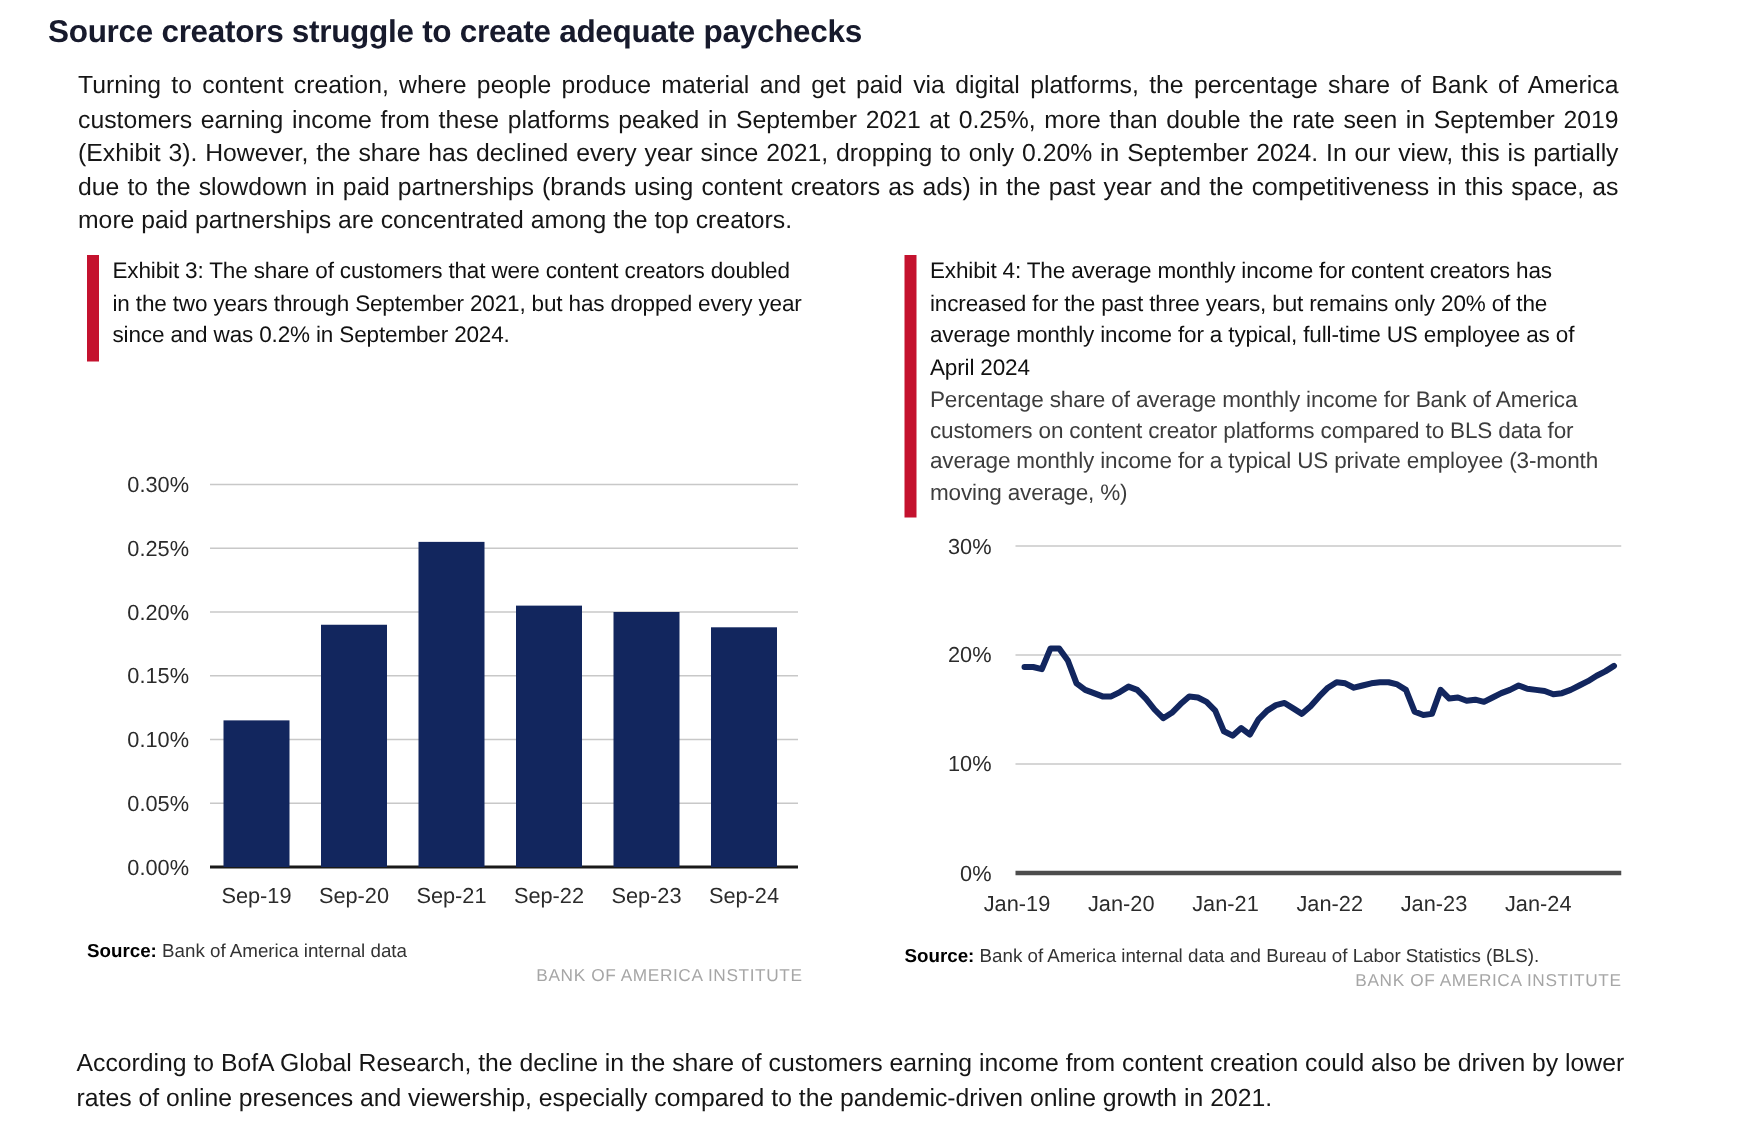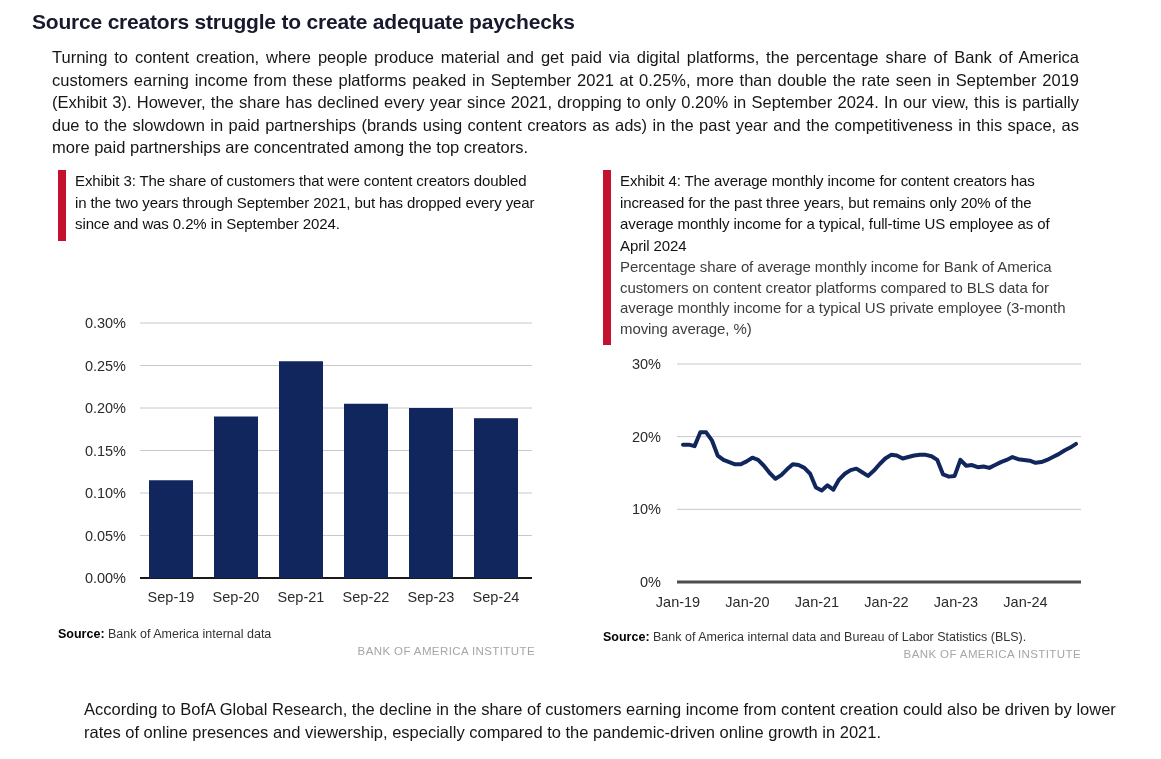--- a/index.html
+++ b/index.html
@@ -20,21 +20,21 @@
   }
   .page-title{
     position:absolute;left:32px;top:10px;width:1100px;
     font-size:21px;font-weight:bold;color:var(--head);letter-spacing:-0.2px;
   }
   .intro{
     position:absolute;left:52px;top:46px;width:1027px;
     font-size:16.5px;line-height:22.5px;text-align:justify;color:#161616;
   }
   .closing{
-    position:absolute;left:84px;top:698px;width:1032px;
+    position:absolute;left:51px;top:698px;width:1032px;
     font-size:16.5px;line-height:22.5px;color:#161616;
   }
   .exhibit-header{
     position:absolute;top:170px;
     border-left:8px solid var(--red);
     padding-left:9px;padding-bottom:6px;
   }
   .exhibit-header.left{left:58px;width:477px;}
   .exhibit-header.right{left:603px;width:478px;}
   .exhibit-title{

